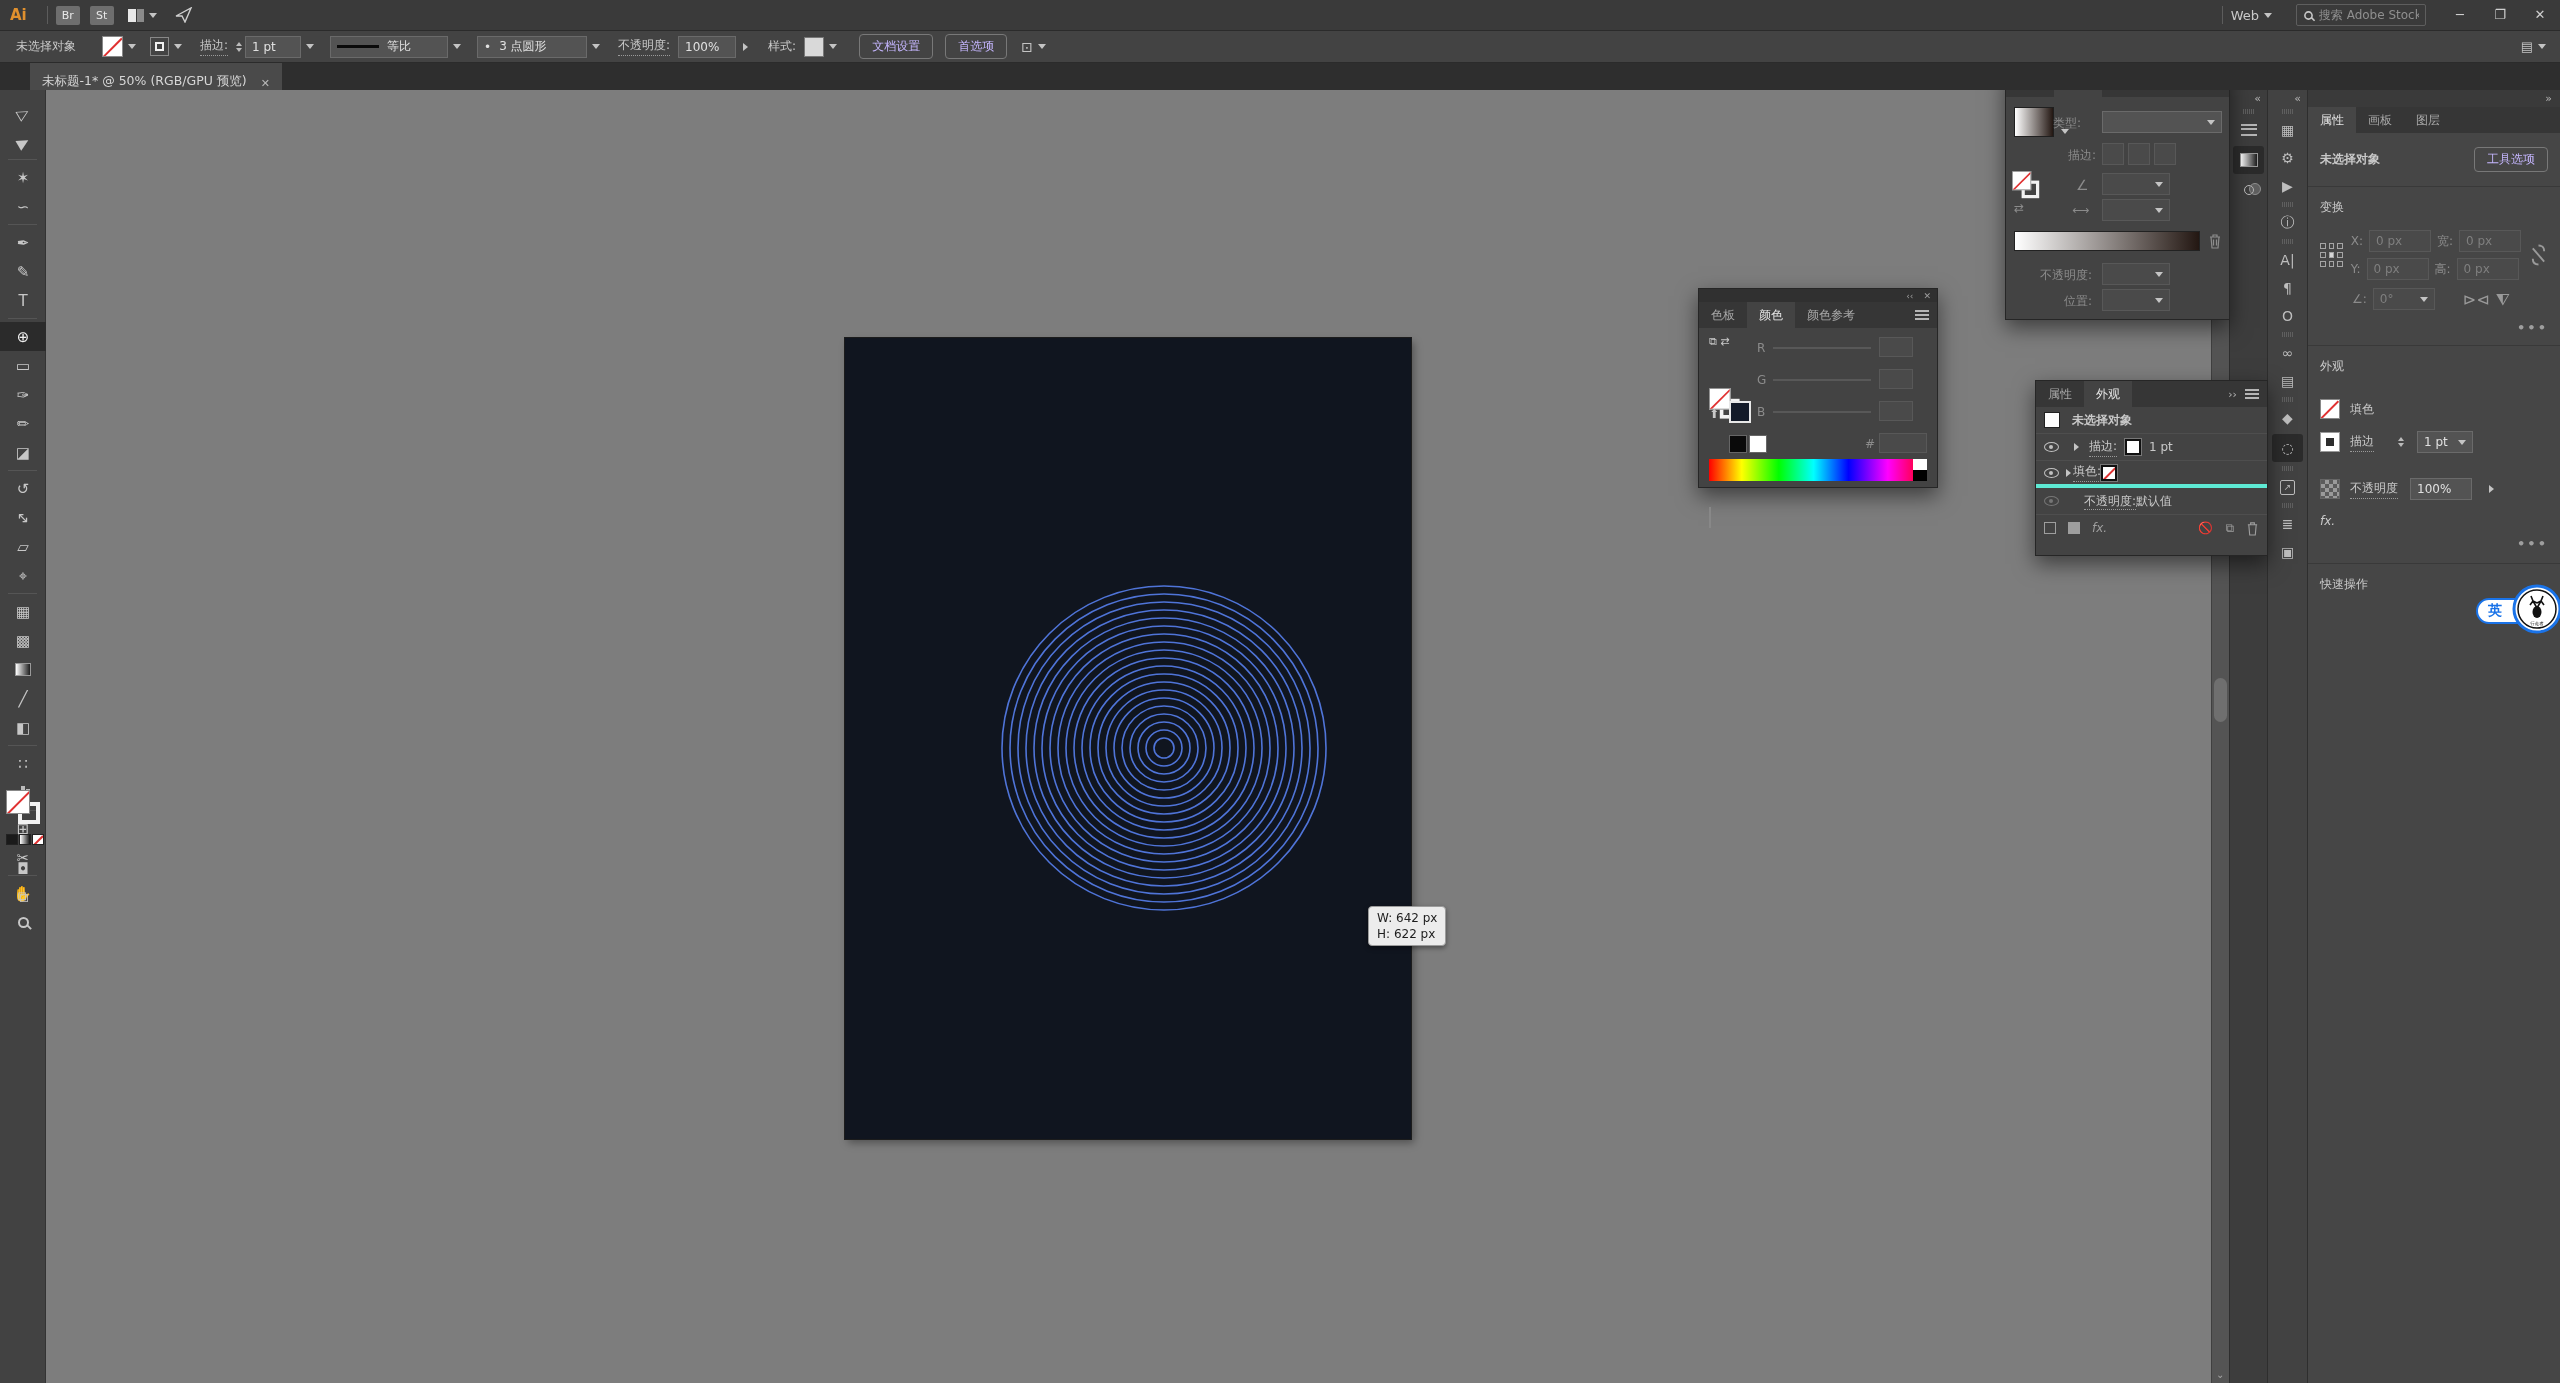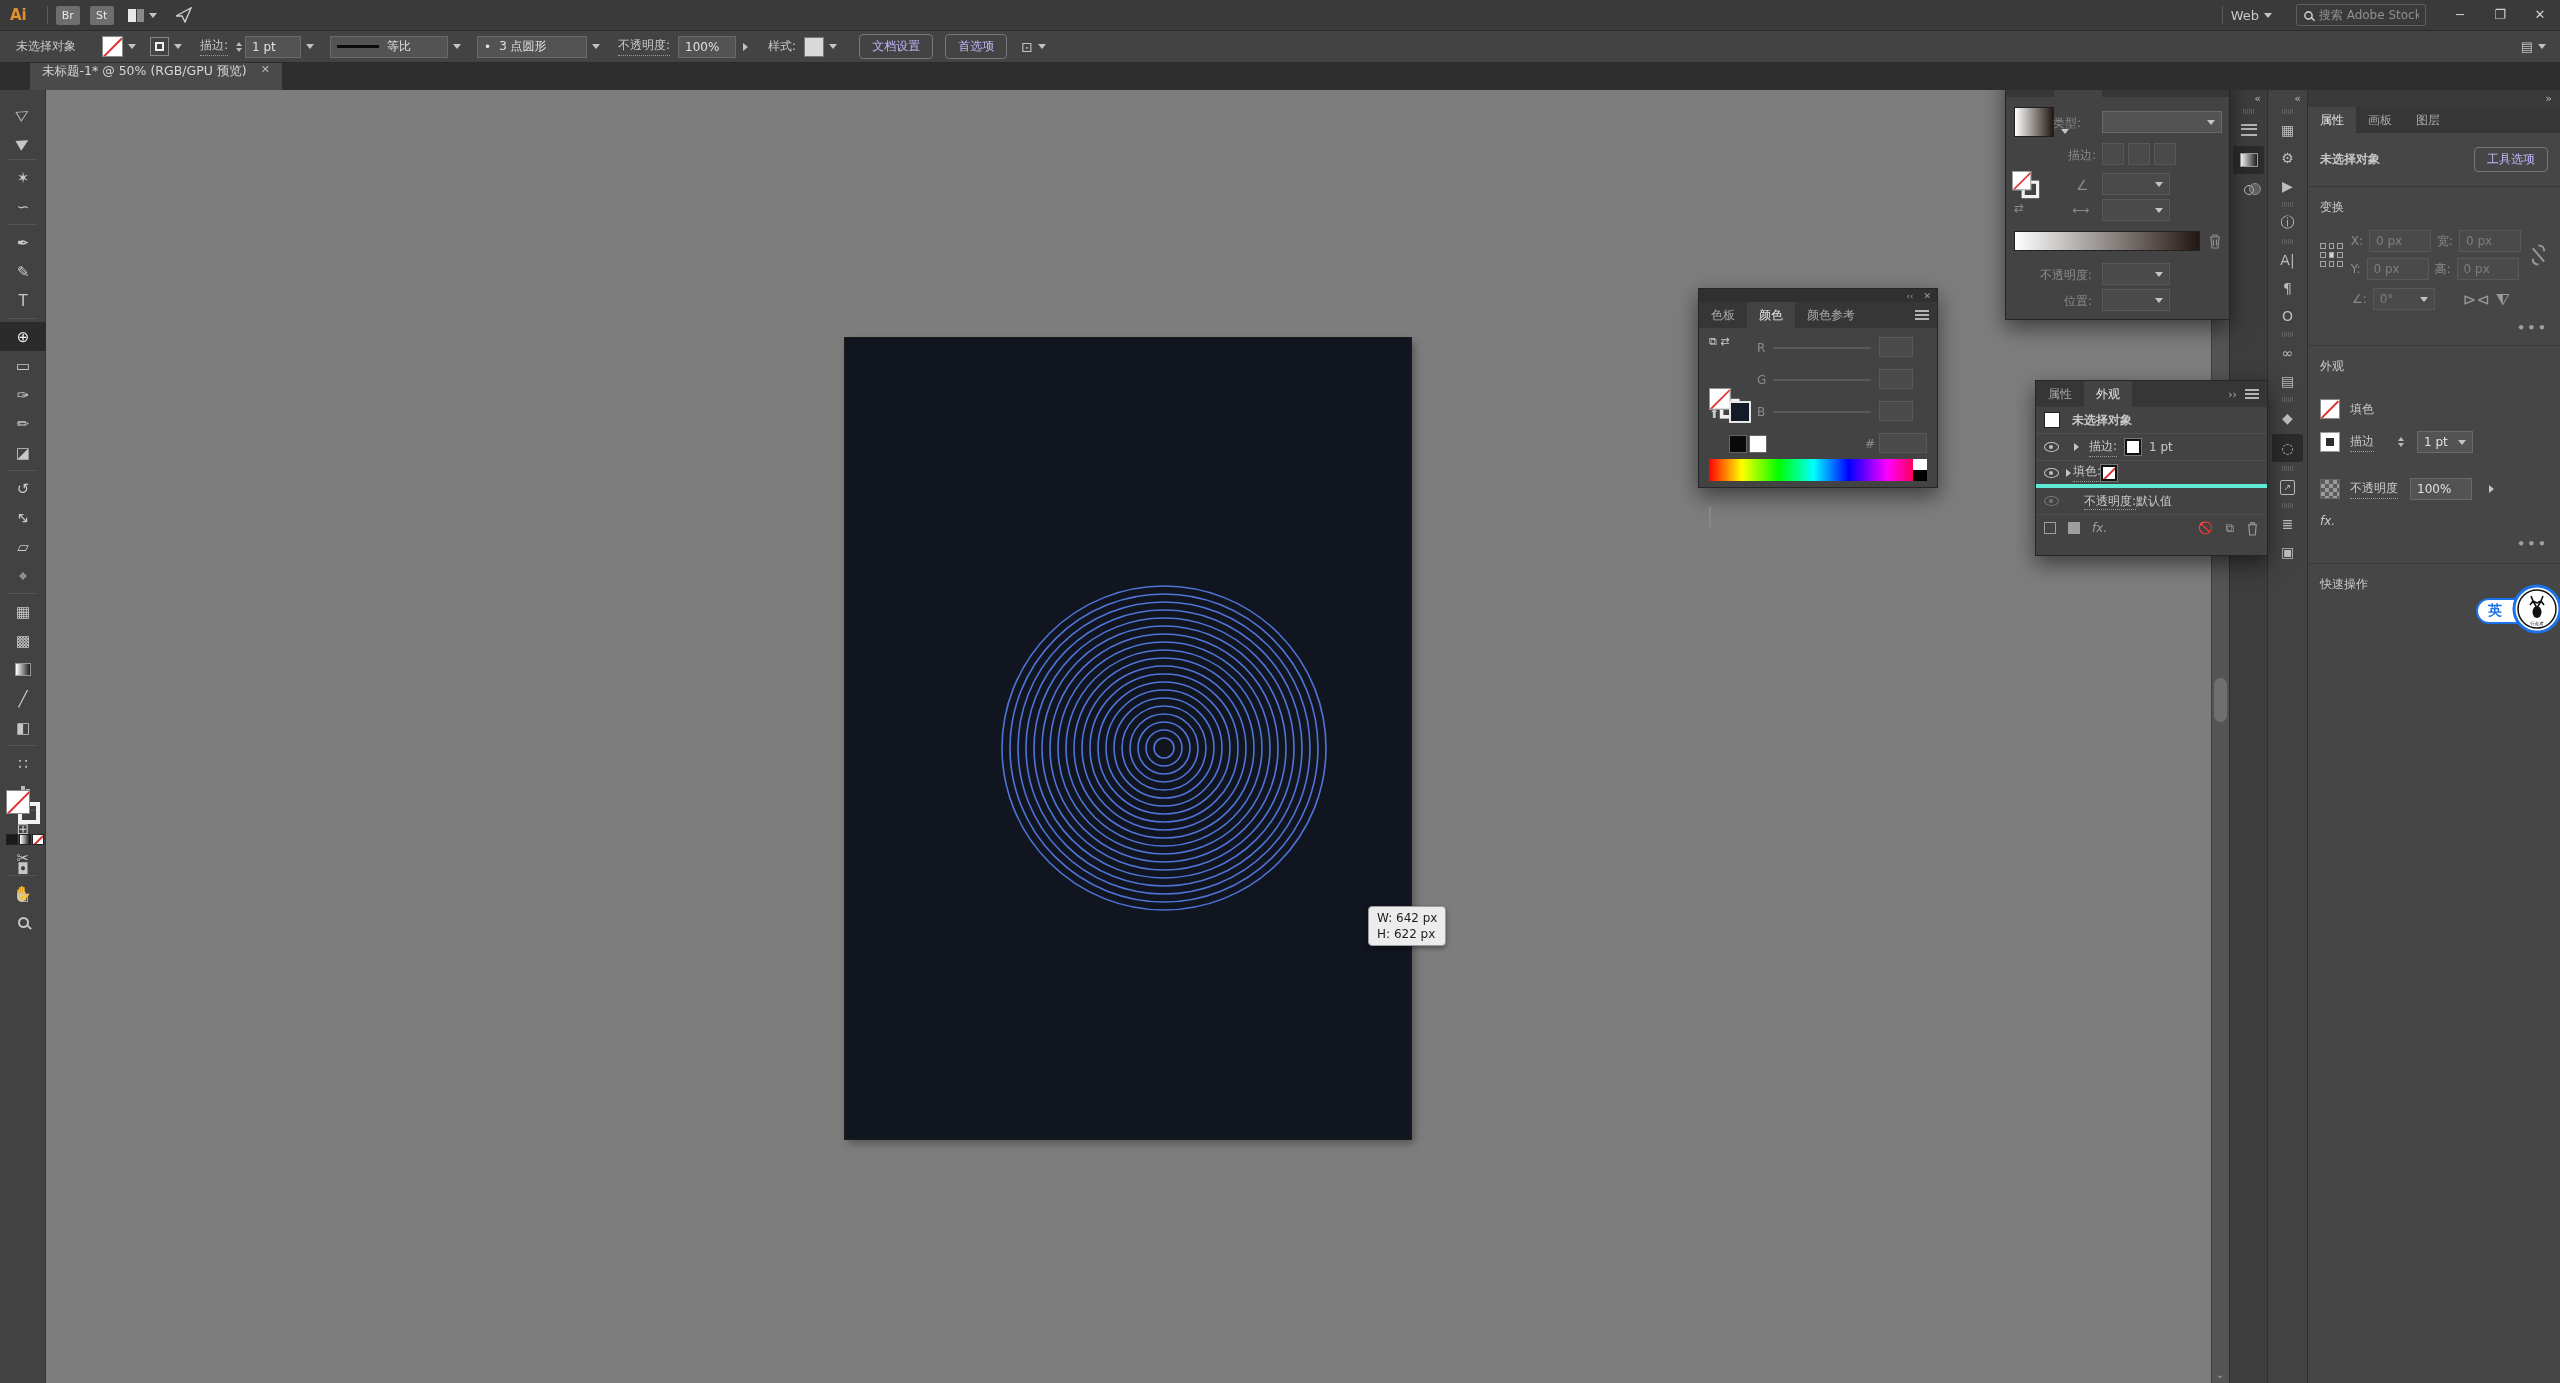--- a/index.html
+++ b/index.html
@@ -31,21 +31,21 @@
   .swatch-none{background:#fff;border:1px solid #888;position:relative;overflow:hidden}
   .swatch-none::after{content:"";position:absolute;left:-20%;right:-20%;top:50%;height:2px;
     background:#e03131;transform:rotate(-45deg)}
   .stepper{display:flex;flex-direction:column;justify-content:center;margin-right:3px}
   .stepper i{width:0;height:0;border:3px solid transparent;display:block}
   .stepper i.up{border-bottom:4px solid #bbb;margin-bottom:2px}
   .stepper i.dn{border-top:4px solid #bbb}
   
   .tabstrip{left:0;top:63px;width:2560px;height:27px;background:#2e2e2e;display:flex;z-index:48}
   .doc-tab{margin-left:30px;background:#4a4a4a;color:#d6d6d6;font-size:12.5px;display:flex;
-    align-items:flex-start;padding:0 12px;gap:14px}
+    align-items:flex-end;padding:0 12px;gap:14px}
   
   .toolbar{left:0;top:90px;width:46px;height:1293px;background:#424242;border-right:1px solid #333;z-index:40}
   .tool{width:46px;height:29px;display:flex;align-items:center;justify-content:center;color:#c7c7c7;font-size:15px}
   .tool.active{background:#2b2b2b;color:#f0f0f0}
   .tool-sep{height:1px;background:#555;margin:3px 8px}
   .rot-45{display:inline-block;transform:rotate(45deg)}
   .rot-m30{display:inline-block;transform:rotate(-30deg)}
   .css-grad{width:16px;height:13px;background:linear-gradient(90deg,#fff,#1c1c1c);border:1px solid #999}
   .css-bars{width:15px;height:13px;background:
     linear-gradient(#bbb,#bbb) 0 100%/4px 7px no-repeat,

